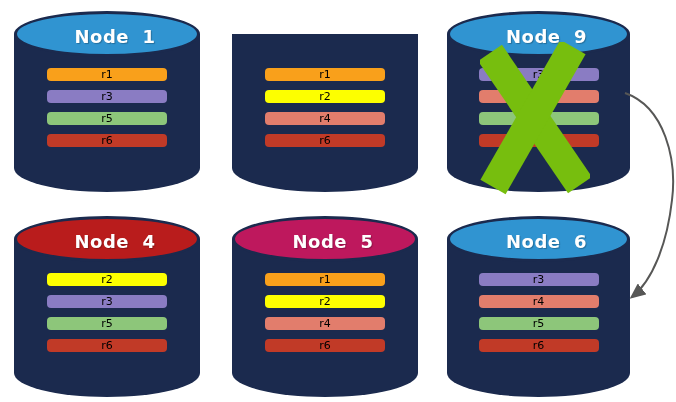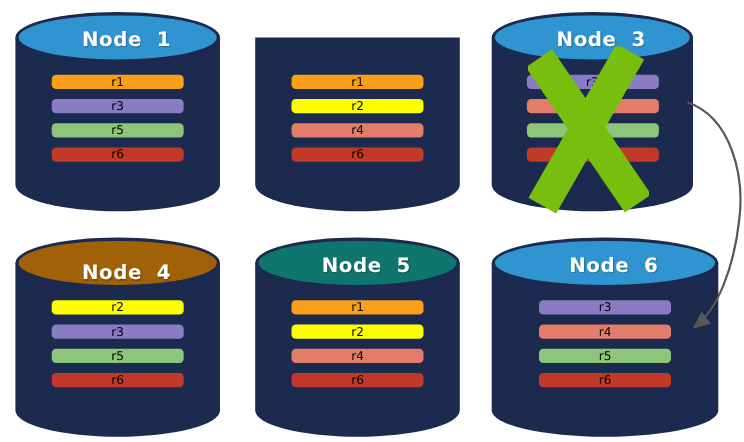--- a/index.html
+++ b/index.html
@@ -4,21 +4,21 @@
 <style>
   html,body{margin:0;padding:0;background:#ffffff;font-family:"DejaVu Sans","Liberation Sans",sans-serif;}
   .canvas{position:relative;width:676px;height:402px;background:#ffffff;overflow:hidden;}
 
   .cylinder{position:absolute;height:181px;}
   .n1{left:14px;top:11px;width:186px;}
   .n2{left:232px;top:11px;width:186px;}
   .n3{left:447px;top:11px;width:183px;}
   .n4{left:14px;top:216px;width:186px;}
   .n5{left:232px;top:216px;width:186px;}
-  .n6{left:447px;top:216px;width:206px;}
+  .n6{left:447px;top:216px;width:183px;}
 
   .cyl-body{
     position:absolute;left:0;right:0;top:23px;bottom:0;
     background:#1B2A4E;
     border-radius:0 0 50% 50% / 0 0 24px 24px;
   }
   .cyl-top{
     position:absolute;left:0;right:0;top:0;height:46px;
     background:#3094D1;
     border:3px solid #1B2A4E;
@@ -92,62 +92,62 @@
         </div>
       <div class="bar" style="background: rgb(193, 58, 39);">
           <span class="bar-label">r6</span>
         </div>
     </div>
   </div>
 
   <div class="cylinder n3">
     <div class="cyl-body" style="background: rgb(27, 42, 78);"></div>
     <div class="cyl-top" style="background: rgb(48, 148, 209);">
-      <div class="cyl-title">Node  3</div>
+      <div class="cyl-title">Node  9</div>
     </div>
     <div class="bars">
       <div class="bar" style="background: rgb(138, 124, 195);">
           <span class="bar-label">r3</span>
         </div>
       <div class="bar" style="background: rgb(226, 125, 108);">
           <span class="bar-label">r4</span>
         </div>
       <div class="bar" style="background: rgb(141, 198, 122);">
           <span class="bar-label">r5</span>
         </div>
       <div class="bar" style="background: rgb(193, 58, 39);">
           <span class="bar-label">r6</span>
         </div>
     </div>
   </div>
 
   <div class="cylinder n4">
     <div class="cyl-body" style="background: rgb(27, 42, 78);"></div>
-    <div class="cyl-top" style="background: #a16207; align-items: flex-end;">
+    <div class="cyl-top" style="background: #b91c1c;">
       <div class="cyl-title">Node  4</div>
     </div>
     <div class="bars">
       <div class="bar" style="background: rgb(253, 255, 0);">
           <span class="bar-label">r2</span>
         </div>
       <div class="bar" style="background: rgb(138, 124, 195);">
           <span class="bar-label">r3</span>
         </div>
       <div class="bar" style="background: rgb(141, 198, 122);">
           <span class="bar-label">r5</span>
         </div>
       <div class="bar" style="background: rgb(193, 58, 39);">
           <span class="bar-label">r6</span>
         </div>
     </div>
   </div>
 
   <div class="cylinder n5">
     <div class="cyl-body" style="background: rgb(27, 42, 78);"></div>
-    <div class="cyl-top" style="background: #0f766e;">
+    <div class="cyl-top" style="background: #be185d;">
       <div class="cyl-title">Node  5</div>
     </div>
     <div class="bars">
       <div class="bar" style="background: rgb(249, 160, 27);">
           <span class="bar-label">r1</span>
         </div>
       <div class="bar" style="background: rgb(253, 255, 0);">
           <span class="bar-label">r2</span>
         </div>
       <div class="bar" style="background: rgb(226, 125, 108);">

